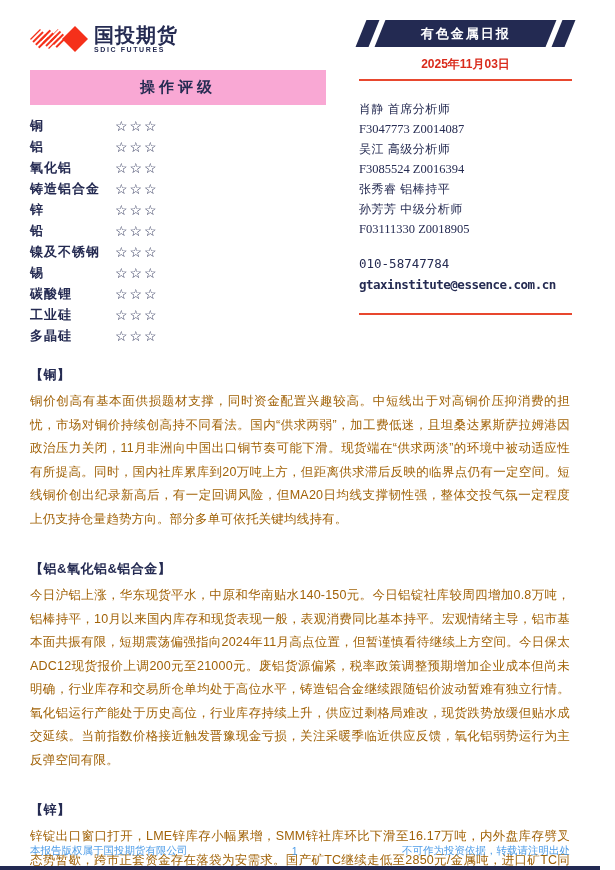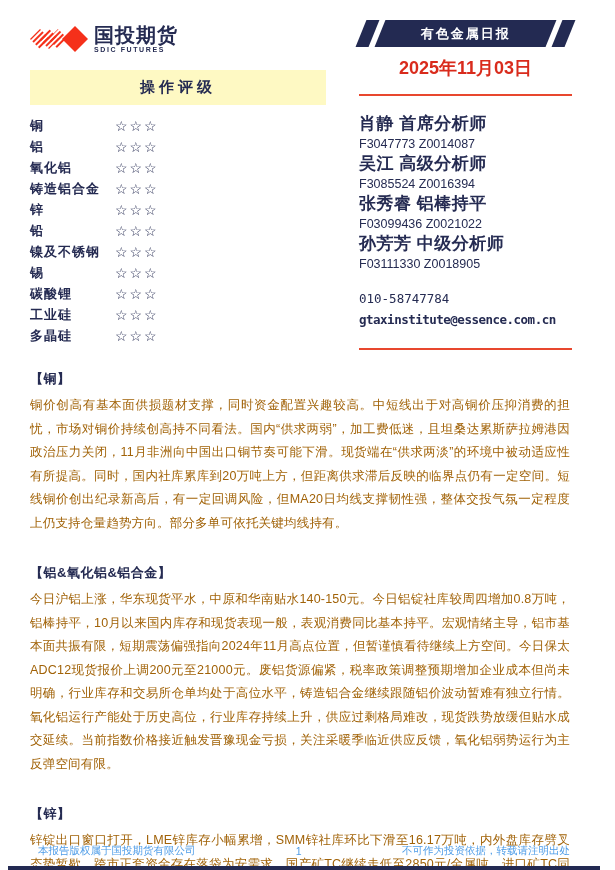--- a/index.html
+++ b/index.html
@@ -24,21 +24,21 @@
   .left-col { width: 296px; }
   .right-col { width: 213px; }
 
   
   .logo { display: flex; align-items: center; gap: 6px; margin-bottom: 12px; height: 38px; }
   .logo-text .cn { font-size: 20px; font-weight: bold; color: #252B52; letter-spacing: 1px; line-height: 20px; }
   .logo-text .en { font-size: 7px; font-weight: bold; color: #252B52; letter-spacing: 1.6px; margin-top: 1px; }
 
   
   .rating-title {
-    background: #fef9c3;
+    background: #f9a8d4;
     color: #252B52;
     font-size: 15px;
     font-weight: bold;
     text-align: center;
     letter-spacing: 4px;
     padding: 8px 0;
     margin-bottom: 10px;
     font-family: Liberation Mono, monospace;
   }
   .rating-row {
@@ -65,47 +65,47 @@
     position: absolute; top: 0; left: 21px; right: 21px; height: 27px;
     background: #232A52; transform: skewX(-22deg);
     display: flex; align-items: center; justify-content: center;
   }
   .report-banner .main-bar span {
     transform: skewX(22deg);
     color: #ffffff; font-size: 13px; font-weight: bold; letter-spacing: 2px;
     font-family: "Liberation Serif", serif;
   }
   .date-line {
-    text-align: center; color: #D92B1C; font-size: 18px; font-weight: bold;
-    padding-bottom: 14px; border-bottom: 2px solid #E8472E; margin-bottom: 18px;
+    text-align: center; color: #D92B1C; font-size: 12px; font-weight: bold;
+    padding-bottom: 6px; border-bottom: 2px solid #E8472E; margin-bottom: 18px;
   }
 
   
   .analyst-entry { margin-bottom: 0; }
-  .analyst-name { font-size: 17px; font-weight: bold; line-height: 20px; letter-spacing: 0.5px; }
-  .analyst-codes { font-size: 12.5px; line-height: 20px; font-family: Liberation Sans, sans-serif; }
+  .analyst-name { font-size: 12px; font-weight: normal; line-height: 20px; letter-spacing: 0.5px; }
+  .analyst-codes { font-size: 12.5px; line-height: 20px; font-family: Liberation Serif, serif; }
   .contact { margin-top: 14px; padding-bottom: 18px; border-bottom: 2px solid #E8472E; }
   .contact-phone, .contact-email { font-size: 12.5px; line-height: 21px; font-family: "DejaVu Sans Mono", monospace; }
   .contact-email { letter-spacing: -0.5px; font-weight: bold; }
 
   
   .sections { padding: 20px 30px 0 30px; }
   .section { margin-bottom: 29px; }
   .sec-heading { font-size: 13px; font-weight: bold; margin-bottom: 6px; letter-spacing: 0.5px; }
   .sec-body {
     font-size: 12.5px;
     line-height: 23.5px;
     text-align: justify;
     color: #a16207;
     letter-spacing: 0.2px;
   }
 
   
   .footer {
-    position: absolute; left: 0; right: 0; bottom: 0; margin-left: 8px;
+    position: absolute; left: 0; right: 0; bottom: 0;
   }
   .footer-row {
     display: flex; justify-content: space-between; align-items: center;
     padding: 0 30px 8px 30px;
     color: #4D9CE8; font-size: 10.5px;
   }
   .footer-bar { height: 4px; background: #232A52; width: 100%; }
 </style>
 </head>
 <body>
@@ -200,21 +200,20 @@
         <div class="analyst-entry">
           <div class="analyst-name">肖静 首席分析师</div>
           <div class="analyst-codes">F3047773 Z0014087</div>
         </div>
         <div class="analyst-entry">
           <div class="analyst-name">吴江 高级分析师</div>
           <div class="analyst-codes">F3085524 Z0016394</div>
         </div>
         <div class="analyst-entry">
           <div class="analyst-name">张秀睿 铝棒持平</div>
-          <div class="analyst-codes">F03099436 Z0021022</div>
         </div>
         <div class="analyst-entry">
           <div class="analyst-name">孙芳芳 中级分析师</div>
           <div class="analyst-codes">F03111330 Z0018905</div>
         </div>
       </div>
 
       <div class="contact">
         <div class="contact-phone">010-58747784</div>
         <div class="contact-email">gtaxinstitute@essence.com.cn</div>

